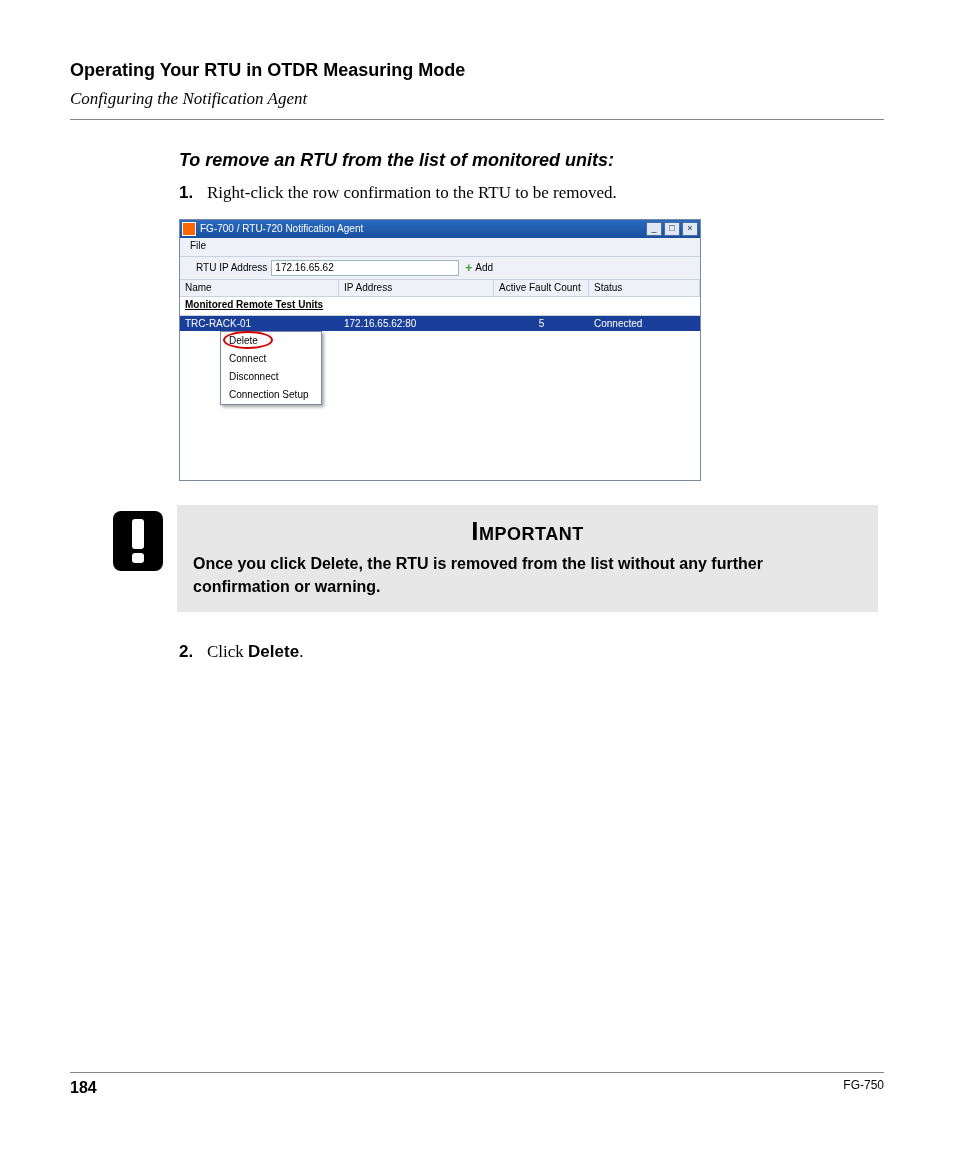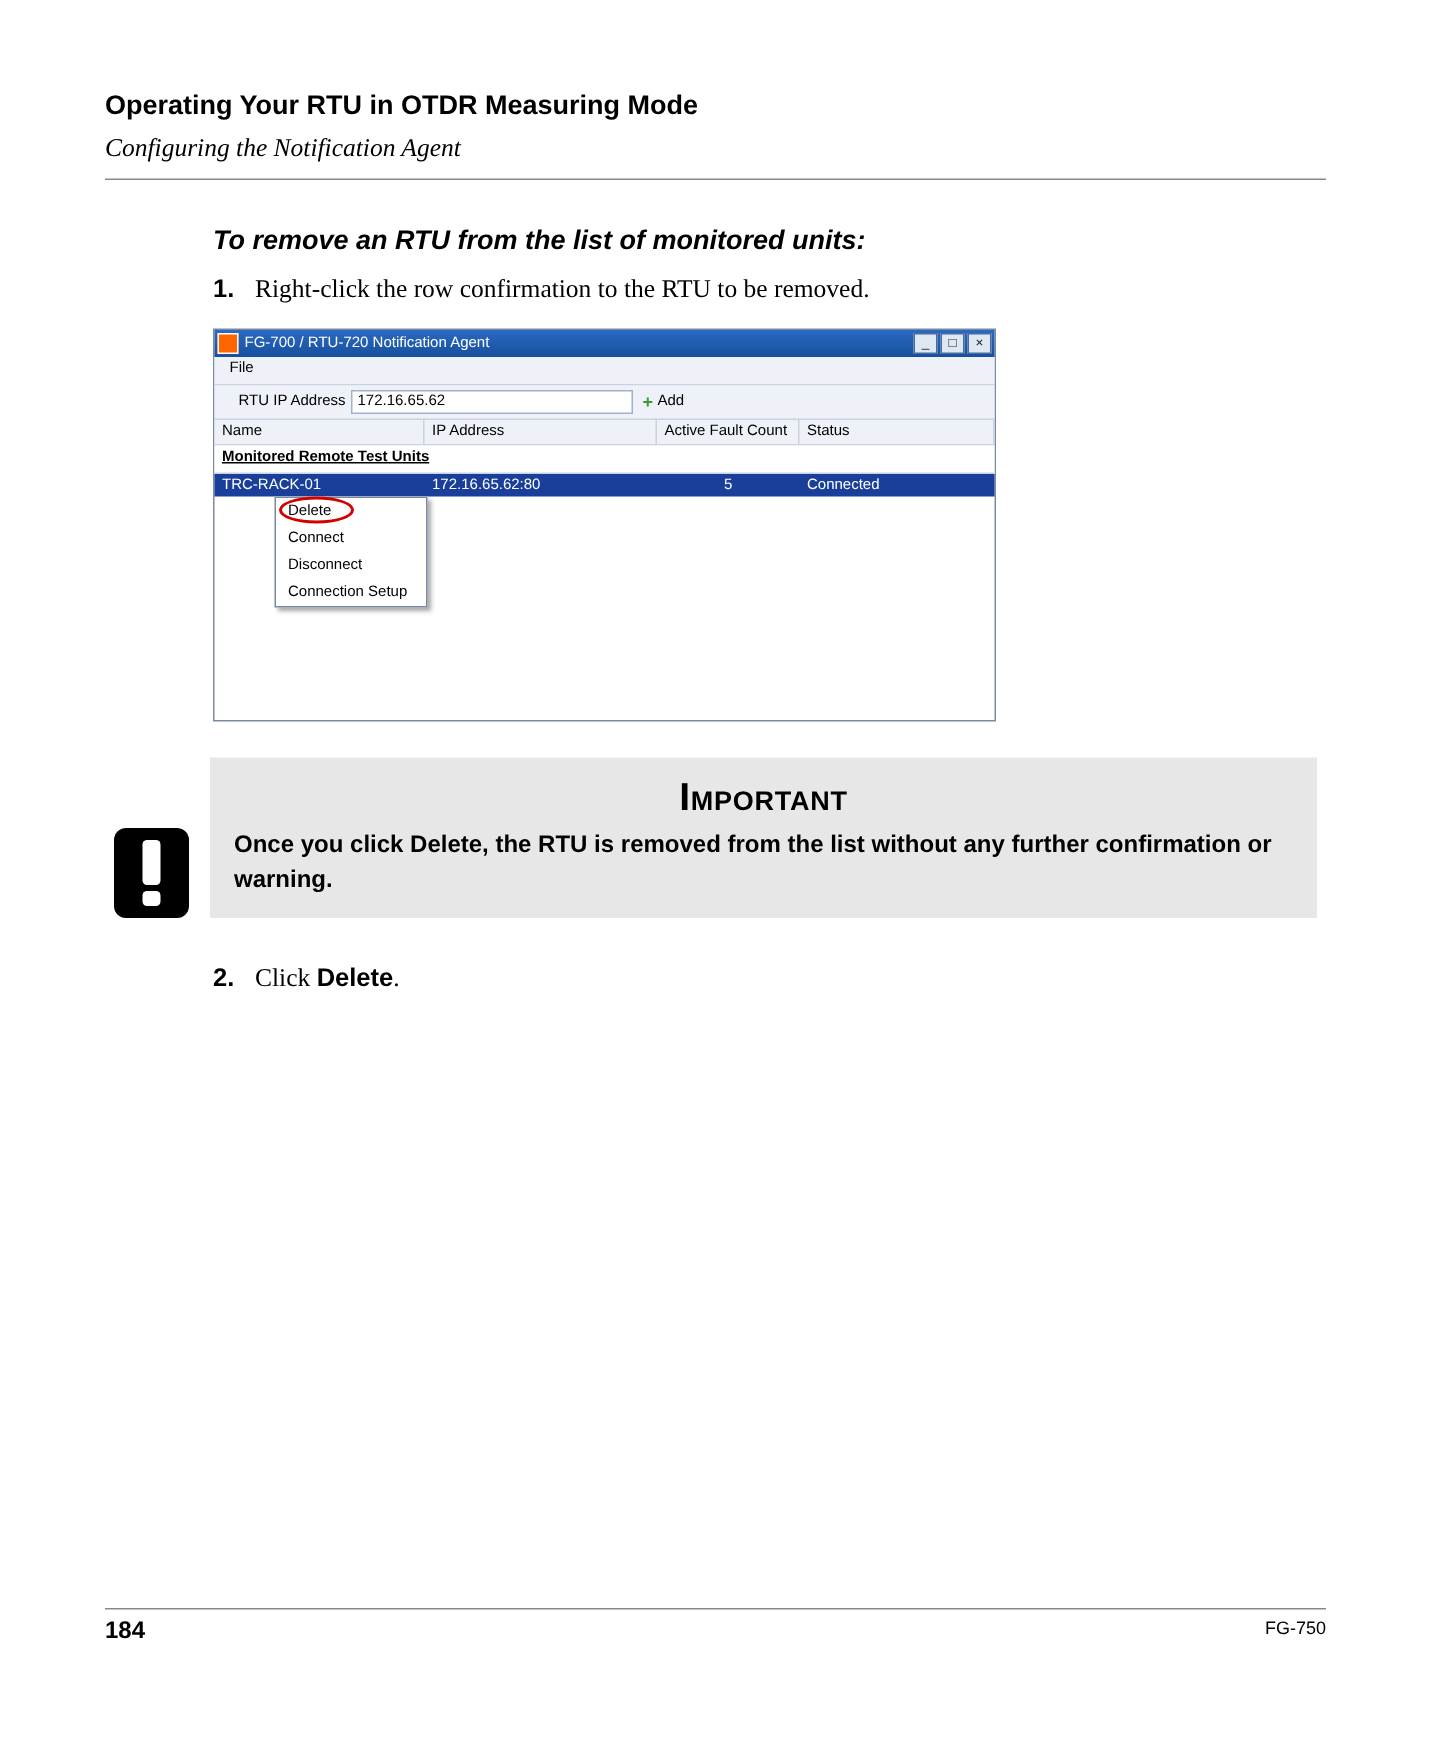--- a/index.html
+++ b/index.html
@@ -2,21 +2,21 @@
 <html><head>
 <meta charset="utf-8">
 <style>
   html,body{margin:0;padding:0;background:#fff;color:#000;}
   body{width:954px;height:1159px;position:relative;
        font-family:Georgia,'Times New Roman',serif;font-size:17px;line-height:1.4;}
   .page{position:absolute;left:70px;right:70px;top:58px;bottom:60px;}
   .hdr-title{font-family:Arial,Helvetica,sans-serif;font-weight:700;font-size:18px;}
   .hdr-sub{font-style:italic;font-size:17px;margin-top:4px;margin-bottom:8px;}
   .hr-top{border:0;border-top:1px solid #888;margin:0 0 28px 0;}
-  .content{margin-left:72px;margin-right:6px;}
+  .content{margin-left:109px;margin-right:6px;}
   .task-title{font-family:Arial,Helvetica,sans-serif;font-weight:700;font-style:italic;font-size:18px;margin-bottom:8px;}
   .step{display:flex;margin:4px 0 14px 0;}
   .step-num{font-family:Arial,Helvetica,sans-serif;font-weight:700;width:28px;flex:none;}
   .step-txt{flex:1;}
   .bold{font-family:Arial,Helvetica,sans-serif;font-weight:700;}
   
   .shot{width:520px;height:260px;margin:0 0 24px 0;background:#fff;
         border:1px solid #7a8aa0;font-family:Tahoma,Arial,sans-serif;font-size:10px;color:#000;}
   .tb{display:flex;align-items:center;height:18px;
       background:linear-gradient(#2a6ac1,#174f9e);color:#fff;padding:0 2px;justify-content:center;}
@@ -27,32 +27,32 @@
   .menubar{height:16px;background:#eef2f8;border-bottom:1px solid #c9d2de;padding:1px 6px;}
   .menu-item{display:inline-block;padding:0 4px;}
   .addrow{display:flex;align-items:center;height:22px;background:#eef2f8;
           border-bottom:1px solid #c9d2de;padding:0 16px;}
   .addlabel{margin-right:4px;}
   .addinput{width:180px;height:14px;border:1px solid #9fb2c8;background:#fff;padding:0 3px;line-height:14px;}
   .addbtn{margin-left:6px;display:flex;align-items:center;}
   .plus{color:#3a9b32;font-weight:700;margin-right:3px;font-size:12px;line-height:10px;}
   .cols{display:flex;height:16px;background:#eef2f8;border-bottom:1px solid #c9d2de;}
   .col{border-right:1px solid #c9d2de;padding:1px 5px;box-sizing:border-box;}
-  .c1{width:140px}.c2{width:155px}.c3{width:95px}.c4{flex:1}
+  .c1{width:159px}.c2{width:155px}.c3{width:95px}.c4{flex:1}
   .section{height:16px;background:#fff;border-bottom:1px solid #c9d2de;
            font-weight:700;padding:1px 5px;text-decoration:underline;}
   .selrow{position:relative;display:flex;height:15px;background:#1a3f9a;color:#fff;}
   .selrow .col{border-right:0;}
   .ctx{position:absolute;left:40px;top:15px;width:100px;background:#fff;
        border:1px solid #7a8aa0;box-shadow:2px 2px 3px rgba(0,0,0,.35);color:#000;}
   .ctx-item{padding:2px 8px;}
   .ctx-item:first-child{position:relative;}
   .ring{position:absolute;left:2px;top:-1px;width:46px;height:14px;border:2px solid #d40000;border-radius:50%;pointer-events:none;}
   
-  .imp-wrap{display:flex;margin:0 0 28px -66px;align-items:flex-end;}
+  .imp-wrap{display:flex;margin:0 0 28px -66px;}
   .imp-icon{width:50px;height:60px;margin:6px 14px 0 0;flex:none;position:relative;}
   .imp-square{position:absolute;inset:0;background:#000;border-radius:8px;}
   .imp-bar{position:absolute;left:19px;top:8px;width:12px;height:30px;background:#fff;border-radius:3px;}
   .imp-dot{position:absolute;left:19px;top:42px;width:12px;height:10px;background:#fff;border-radius:3px;}
   .imp-box{flex:1;background:#e7e7e7;padding:8px 16px 14px 16px;
            font-family:Arial,Helvetica,sans-serif;}
   .imp-title{text-align:center;font-weight:700;font-size:26px;font-variant:small-caps;letter-spacing:.5px;}
   .imp-body{font-weight:700;font-size:16px;margin-top:4px;}
   
   .ftr{position:absolute;left:0;right:0;bottom:0;text-align:right;}

